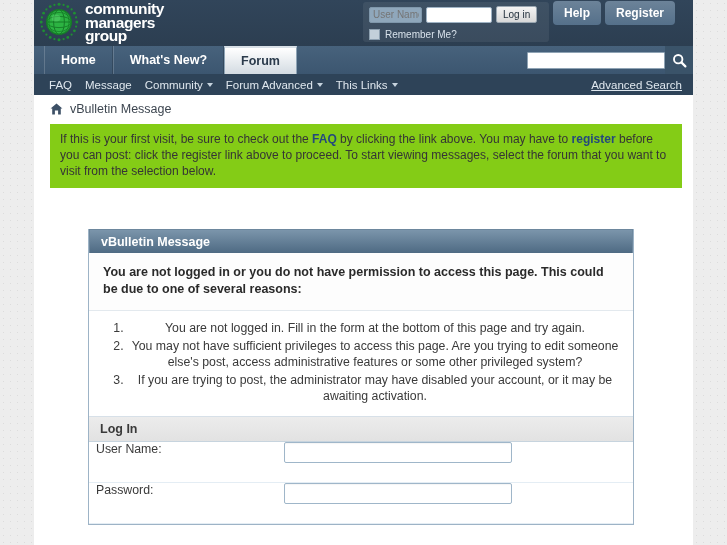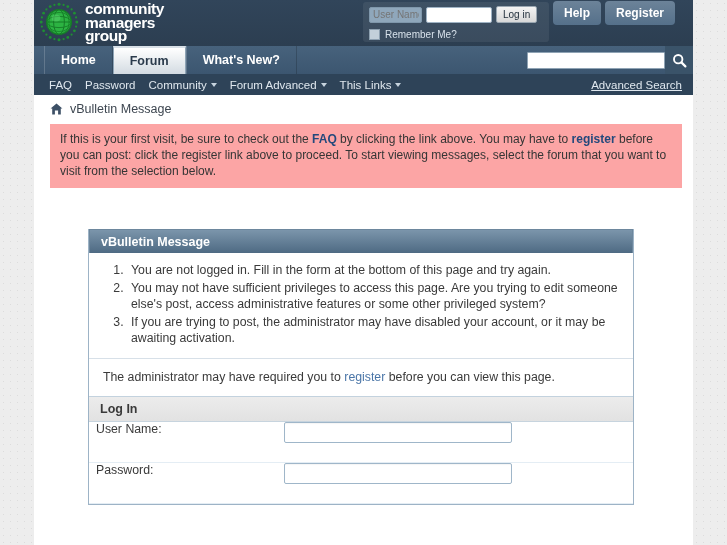--- a/index.html
+++ b/index.html
@@ -224,21 +224,21 @@
     padding-left: 16px;
     font-size: 12.5px;
     color: #3d4650;
     background: #ffffff;
   }
   .home-icon { display:block; }
 
   
   #notice {
     margin: 2px 11px 0 16px;
-    background: #fca5a5;
+    background: #84cc16;
     padding: 7px 10px 9px 10px;
     font-size: 12px;
     line-height: 16px;
     color: #353535;
   }
   #notice a { color: #24497c; font-weight: bold; text-decoration: none; }
 
   
   #panel {
     position: absolute;
@@ -269,20 +269,21 @@
     border-bottom: 1px solid #e3e9ee;
     background: #fdfdfd;
   }
   #panel-list {
     margin: 0;
     padding: 9px 14px 10px 38px;
     font-size: 12.3px;
     line-height: 16.5px;
     color: #3a3a3a;
     border-bottom: 1px solid #d7e0e8;
+    text-align: center;
   }
   #panel-list li { margin-bottom: 1px; padding-left: 4px; }
   #panel-admin {
     padding: 11px 14px 12px 14px;
     font-size: 12.3px;
     color: #3a3a3a;
     border-bottom: 1px solid #c3d2de;
   }
   #panel-admin a { color: #4b76a8; text-decoration: none; }
 
@@ -383,40 +384,40 @@
       </div>
     </div>
 
     <div class="hdr-btn" id="btn-help">Help</div>
     <div class="hdr-btn" id="btn-register">Register</div>
   </div>
 
   <div id="navbar">
     <div id="navtabs">
       <div class="ntab">Home</div>
+      <div class="ntab">What's New?</div>
       <div class="ntab active">Forum</div>
-      <div class="ntab">What's New?</div>
     </div>
     <div id="navsearch">
       <input id="search-input" value="" style="">
       <div id="search-btn">
         <svg width="15" height="15" viewBox="0 0 15 15">
           <circle cx="6.2" cy="6.2" r="4.2" fill="none" stroke="#ffffff" stroke-width="1.9"></circle>
           <line x1="9.4" y1="9.4" x2="13.4" y2="13.4" stroke="#ffffff" stroke-width="2.2" stroke-linecap="round"></line>
         </svg>
       </div>
     </div>
   </div>
 
   <div id="subnav">
     <span class="snitem">
       <span>FAQ</span>
     </span>
     <span class="snitem">
-      <span>Password</span>
+      <span>Message</span>
     </span>
     <span class="snitem">
       <span>Community</span>
       <i class="caret"></i>
     </span>
     <span class="snitem">
       <span>Forum Advanced</span>
       <i class="caret"></i>
     </span>
     <span class="snitem">
@@ -433,30 +434,28 @@
     <span>vBulletin Message</span>
   </div>
 
   <div id="notice">
     <span>If this is your first visit, be sure to check out the </span><a href="#">FAQ</a><span> by clicking the link above. You may have to </span><a href="#">register</a><span> before you can post: click the register link above to proceed. To start viewing messages, select the forum that you want to visit from the selection below.</span>
   </div>
 
   <div id="panel">
     <div id="panel-head">vBulletin Message</div>
 
+    <div id="panel-error">You are not logged in or you do not have permission to access this page. This could be due to one of several reasons:</div>
 
     <ol id="panel-list">
       <li>You are not logged in. Fill in the form at the bottom of this page and try again.</li>
       <li>You may not have sufficient privileges to access this page. Are you trying to edit someone else's post, access administrative features or some other privileged system?</li>
       <li>If you are trying to post, the administrator may have disabled your account, or it may be awaiting activation.</li>
     </ol>
 
-    <div id="panel-admin">
-      <span>The administrator may have required you to </span><a href="#">register</a><span> before you can view this page.</span>
-    </div>
 
     <div id="login-head">Log In</div>
 
     <div class="form-row">
       <span class="form-label">User Name:</span>
       <input class="form-input" value="" style="">
     </div>
 
     <div class="form-row">
       <span class="form-label">Password:</span>

